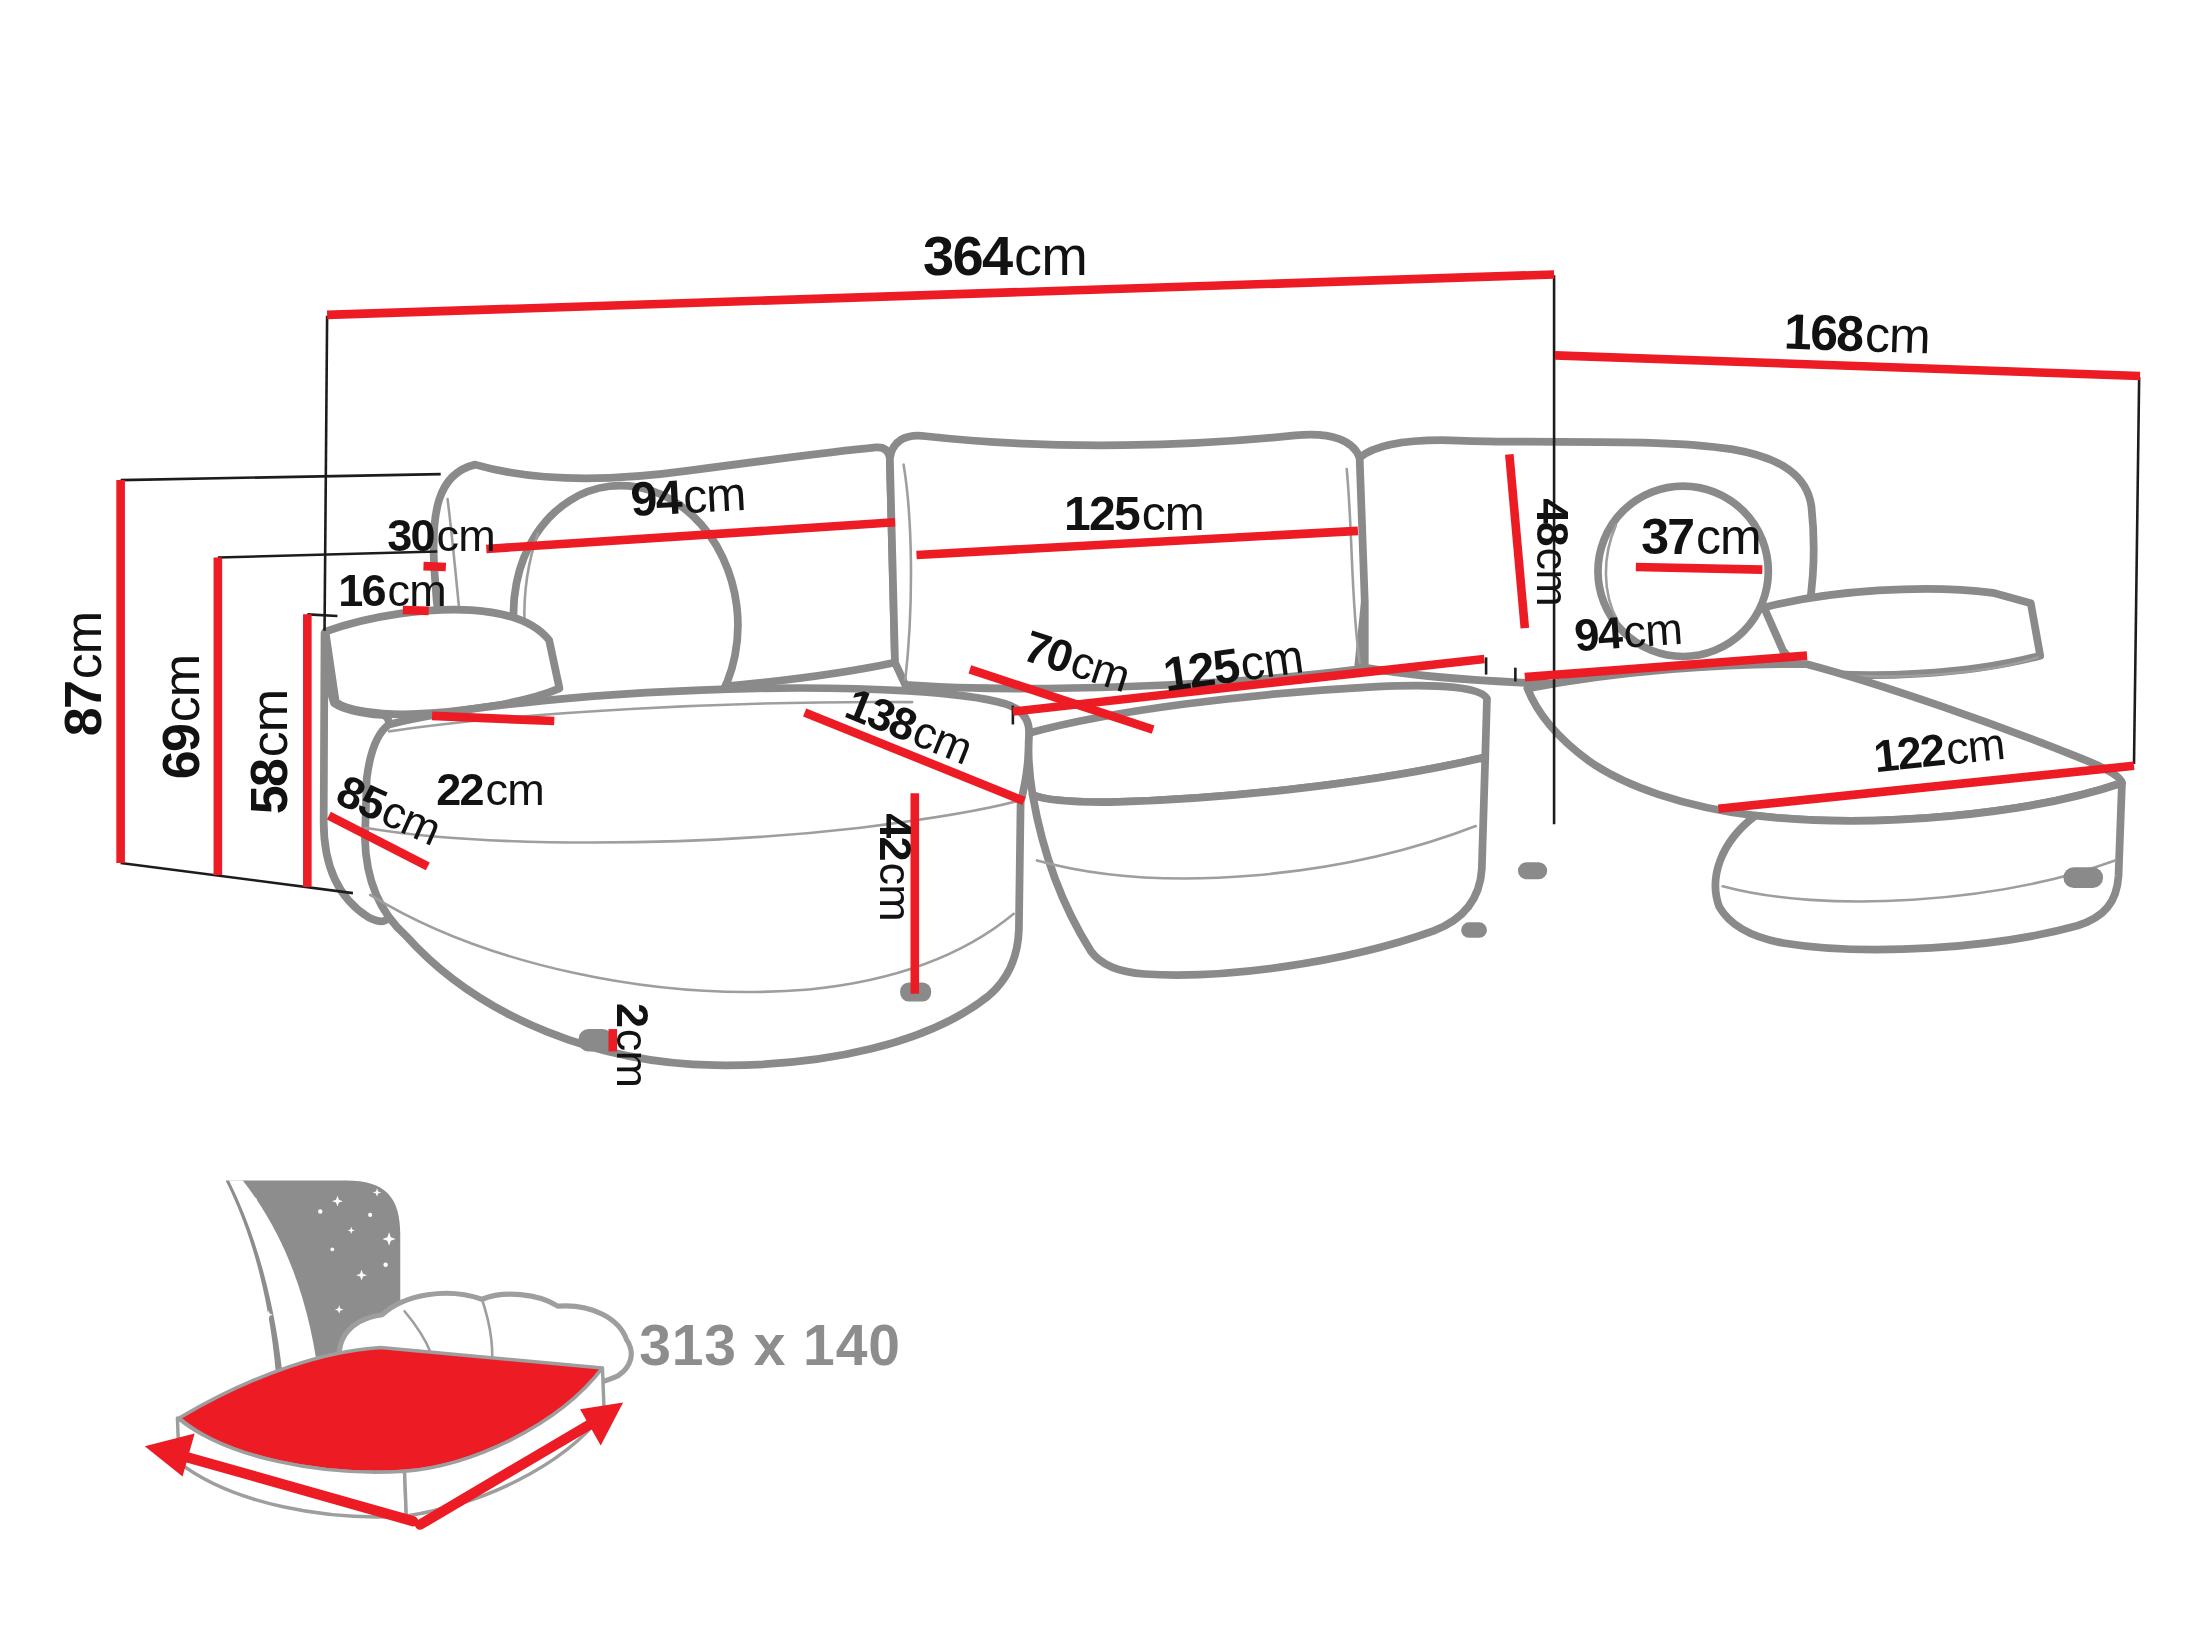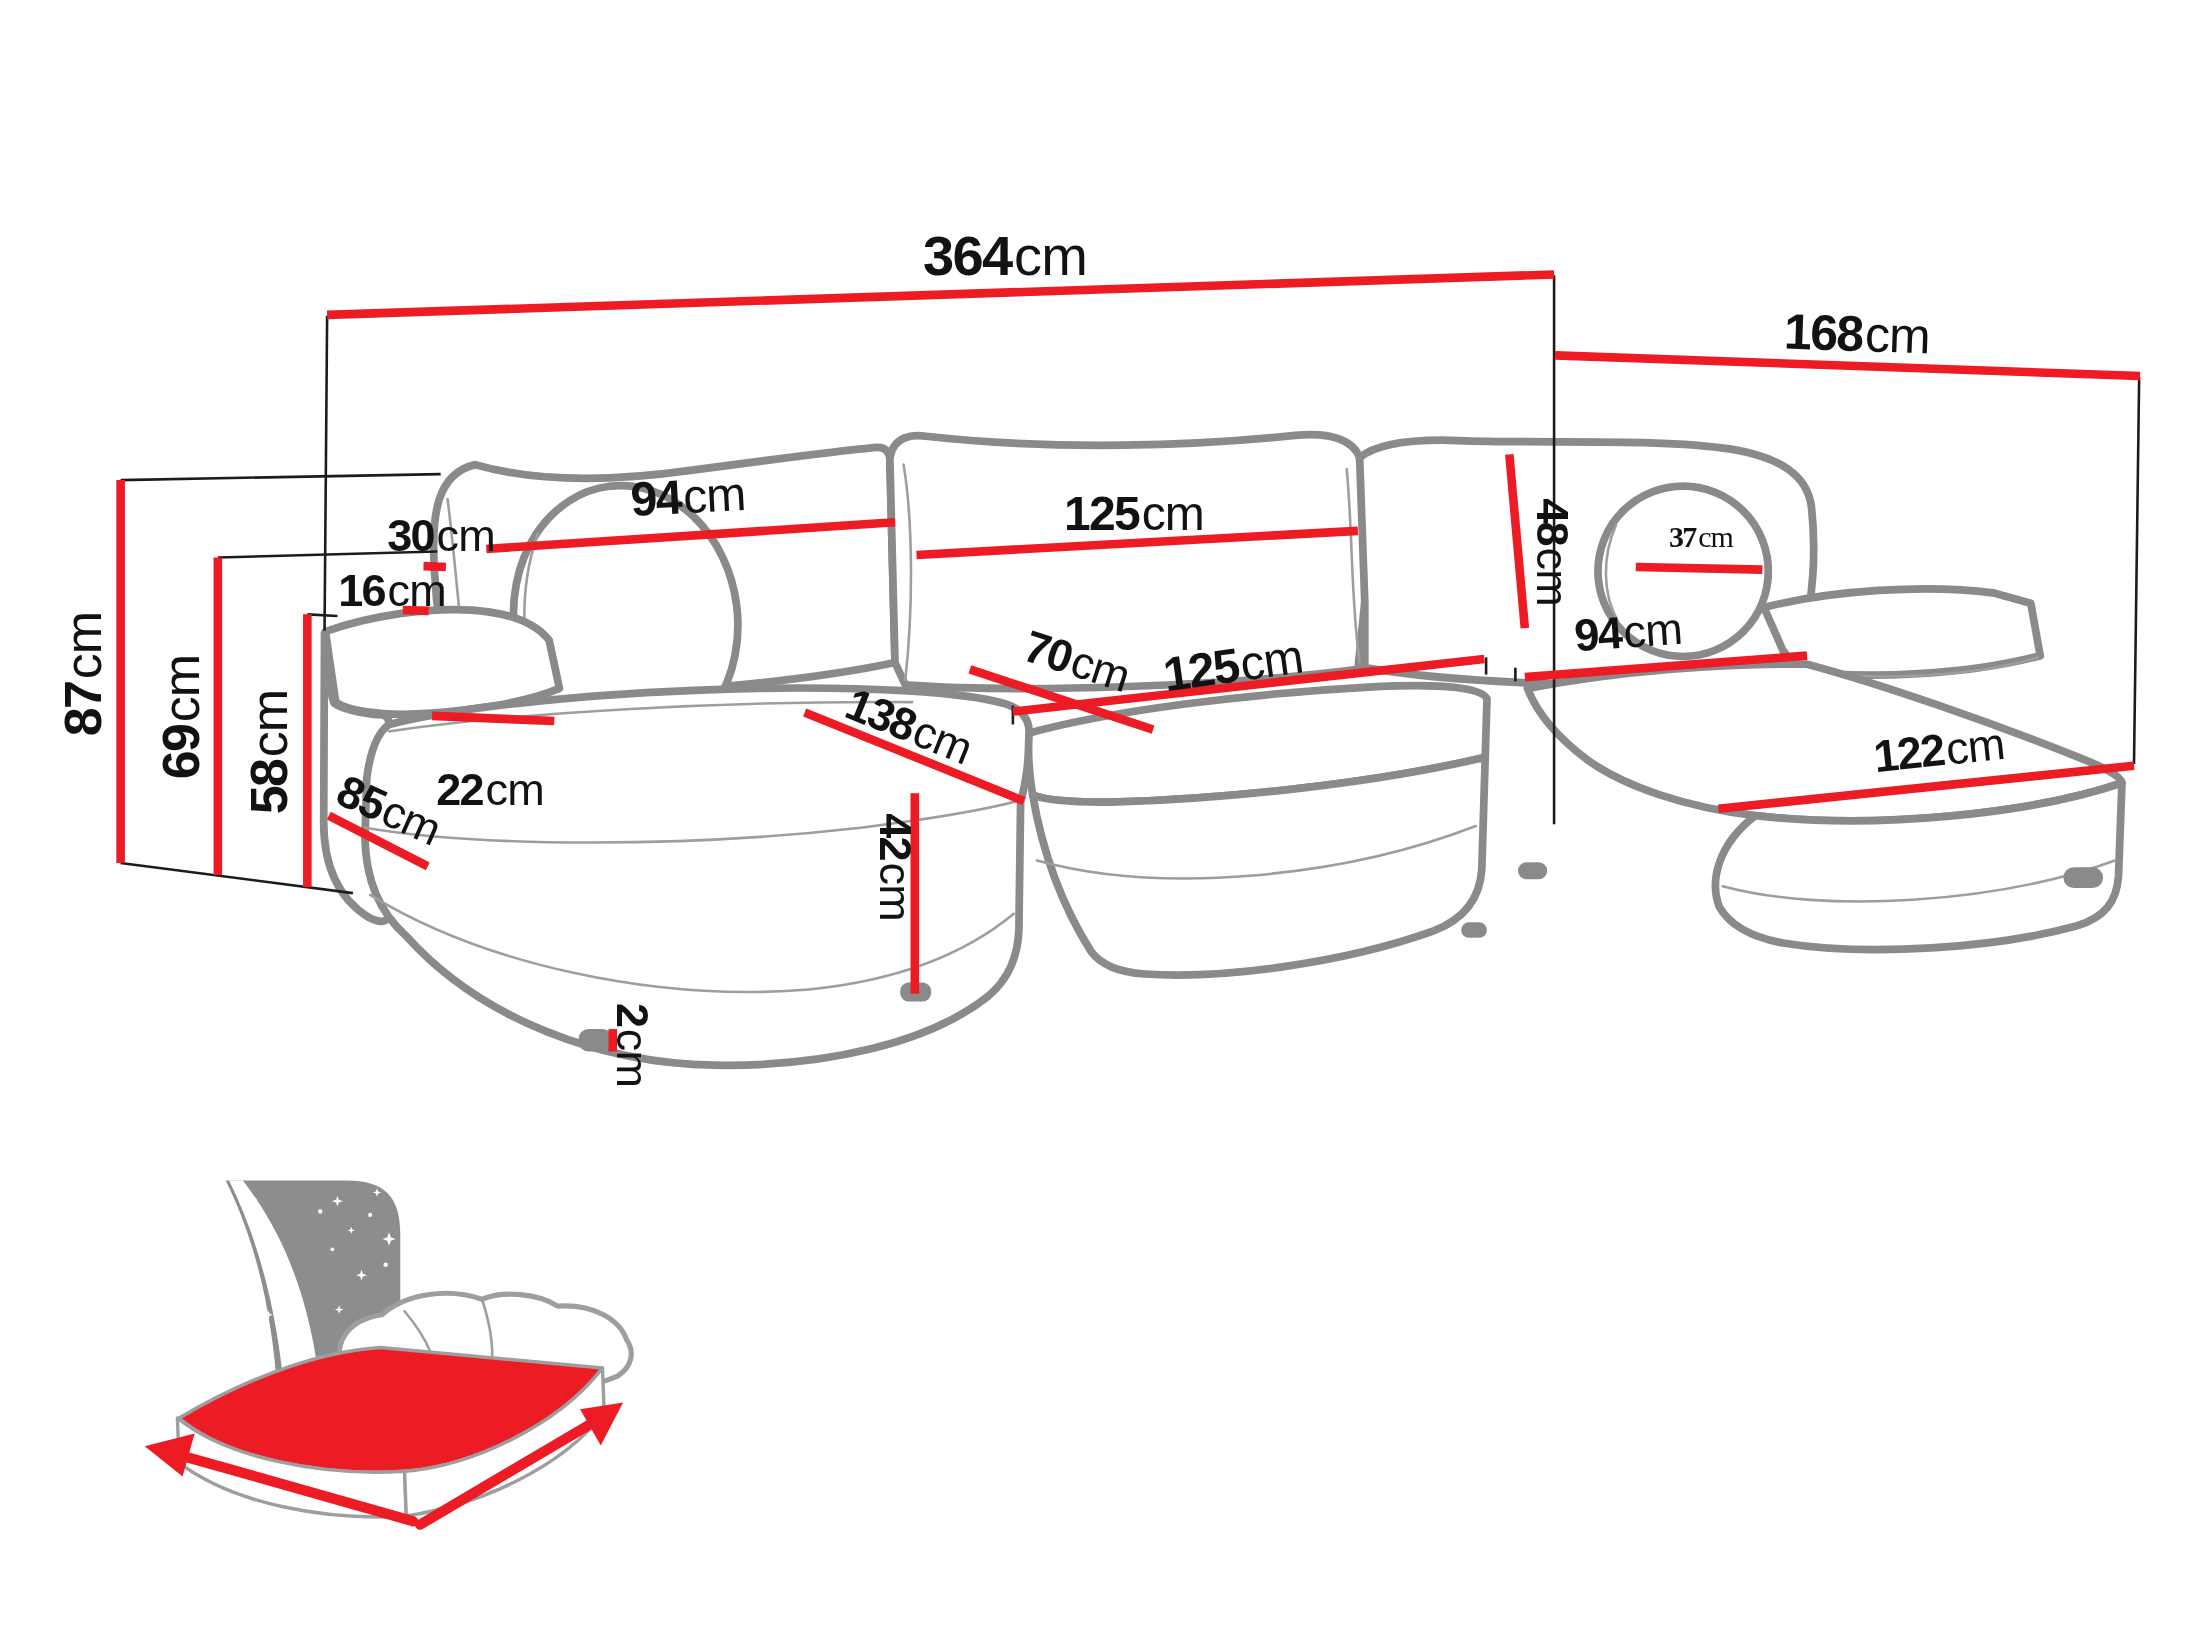--- a/index.html
+++ b/index.html
@@ -192,21 +192,21 @@
   </div>
   <div class="dim" style="left:392px;top:590px;font-size:45px;transform:translate(-50%,-50%);">
     <span class="num">16</span><span class="unit">cm</span>
   </div>
   <div class="dim" style="left:1134px;top:514px;font-size:48px;transform:translate(-50%,-50%);">
     <span class="num">125</span><span class="unit">cm</span>
   </div>
   <div class="dim" style="left:1552px;top:552px;font-size:45px;transform:translate(-50%,-50%) rotate(90deg);">
     <span class="num">48</span><span class="unit">cm</span>
   </div>
-  <div class="dim" style="left:1701px;top:537px;font-size:30px;transform:translate(-50%,-50%);font-family:Liberation Serif, serif;">
+  <div class="dim" style="left:1701px;top:537px;font-size:50px;transform:translate(-50%,-50%);">
     <span class="num">37</span><span class="unit">cm</span>
   </div>
   <div class="dim" style="left:490px;top:789px;font-size:45px;transform:translate(-50%,-50%);">
     <span class="num">22</span><span class="unit">cm</span>
   </div>
   <div class="dim" style="left:1077px;top:661px;font-size:45px;transform:translate(-50%,-50%) rotate(18deg);">
     <span class="num">70</span><span class="unit">cm</span>
   </div>
   <div class="dim" style="left:1233px;top:666px;font-size:48px;transform:translate(-50%,-50%) rotate(-8deg);">
     <span class="num">125</span><span class="unit">cm</span>
@@ -223,15 +223,16 @@
   <div class="dim" style="left:1939px;top:750px;font-size:45px;transform:translate(-50%,-50%) rotate(-6deg);">
     <span class="num">122</span><span class="unit">cm</span>
   </div>
   <div class="dim" style="left:895px;top:867px;font-size:45px;transform:translate(-50%,-50%) rotate(90deg);">
     <span class="num">42</span><span class="unit">cm</span>
   </div>
   <div class="dim" style="left:632px;top:1045px;font-size:45px;transform:translate(-50%,-50%) rotate(90deg);">
     <span class="num">2</span><span class="unit">cm</span>
   </div>
 
+  <div class="icon-label" style="left:770px;top:1345px;font-size:57px;transform:translate(-50%,-50%);">313 x 140</div>
 
 </div>
 
 
 </body></html>

